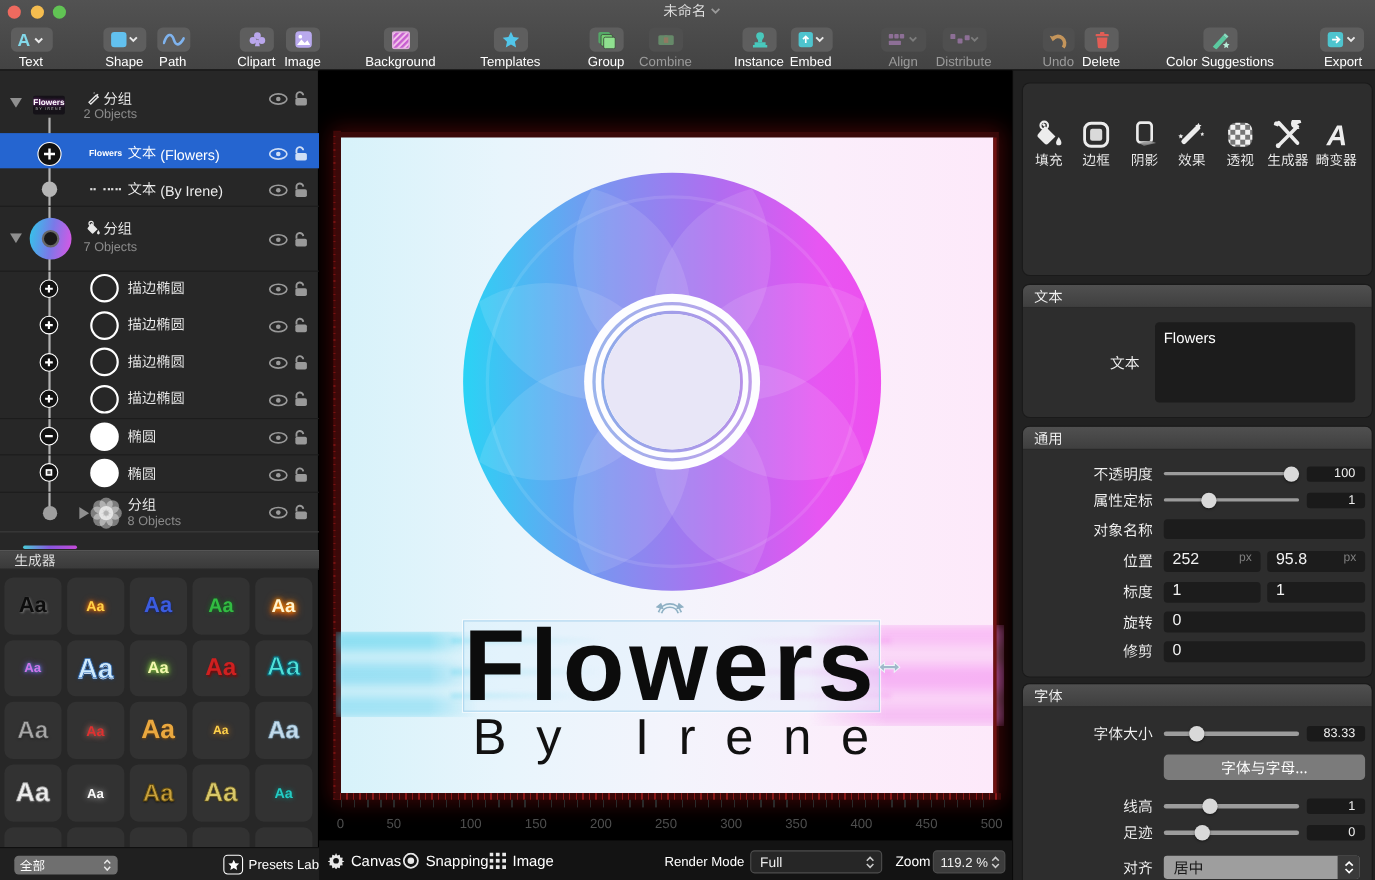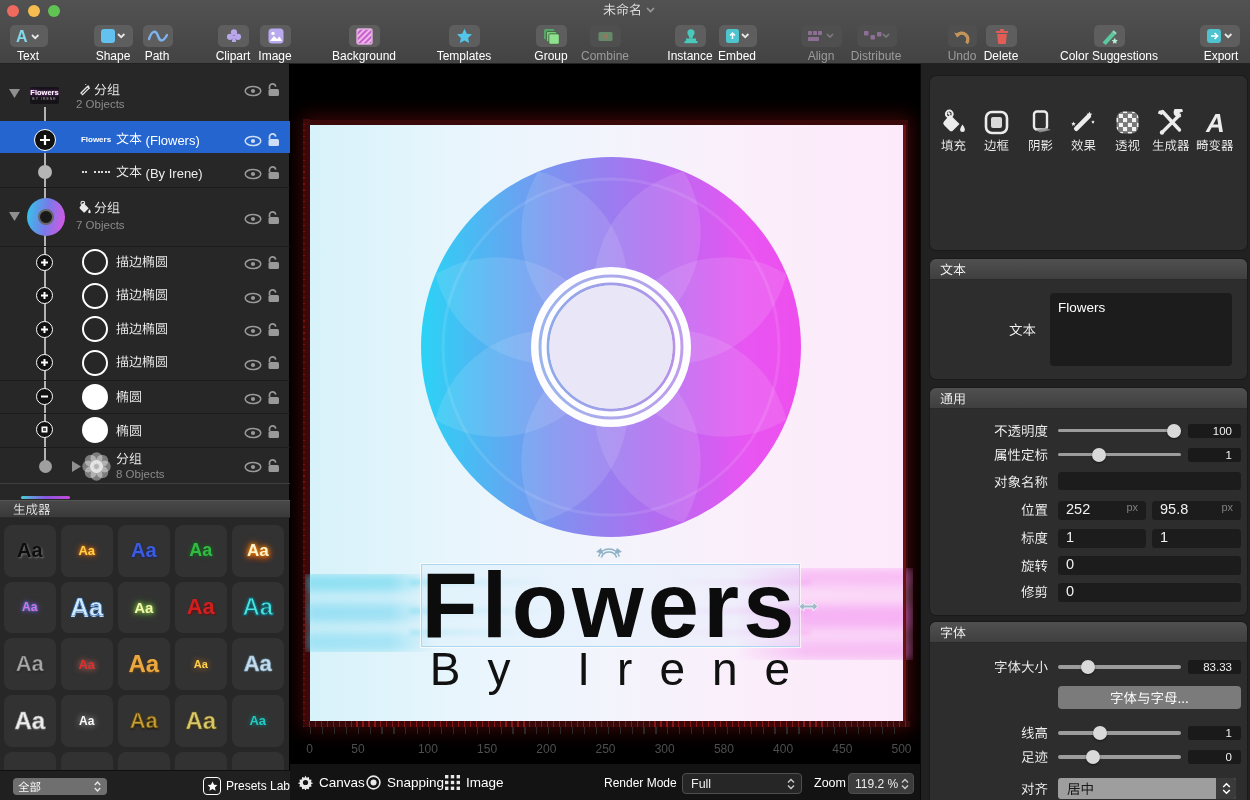--- a/index.html
+++ b/index.html
@@ -633,21 +633,21 @@
   <div class="a" style="left:14px;top:657px;width:606px;height:6px;background:repeating-linear-gradient(90deg,#3a0808 0 4.8px,#8a1818 4.8px 5.96px)"></div>
     <div class="a" style="left:613px;top:61px;width:3px;height:596px;background:#6e1111"></div>
   <div class="a" style="left:20px;top:663px;width:594px;height:7px;background:repeating-linear-gradient(90deg,#2a2a2a 0 1.2px,transparent 1.2px 11.91px)"></div>
   <div class="rnum" style="left:19.5px">0</div>
 <div class="rnum" style="left:68px">50</div>
 <div class="rnum" style="left:137.9px">100</div>
 <div class="rnum" style="left:197.1px">150</div>
 <div class="rnum" style="left:256.3px">200</div>
 <div class="rnum" style="left:315.5px">250</div>
 <div class="rnum" style="left:374.7px">300</div>
-<div class="rnum" style="left:433.9px">580</div>
+<div class="rnum" style="left:433.9px">350</div>
 <div class="rnum" style="left:493.1px">400</div>
 <div class="rnum" style="left:552.3px">450</div>
 <div class="rnum" style="left:611.5px">500</div>
   <div class="a" id="sb">
     <div class="sbi" style="left:8px">
         <svg width="15" height="15" viewBox="0 0 15 15">
           <path d="M7.5 0.5l1 2.2 2.4-.6.3 2.4 2.4.3-.6 2.4 2.2 1-2.2 1 .6 2.4-2.4.3-.3 2.4-2.4-.6-1 2.2-1-2.2-2.4.6-.3-2.4-2.4-.3.6-2.4-2.2-1 2.2-1-.6-2.4 2.4-.3.3-2.4 2.4.6z" fill="#e8e8e8"></path>
           <circle cx="7.5" cy="7.5" r="2.6" fill="#131313"></circle>
         </svg>
         <span>Canvas</span>

